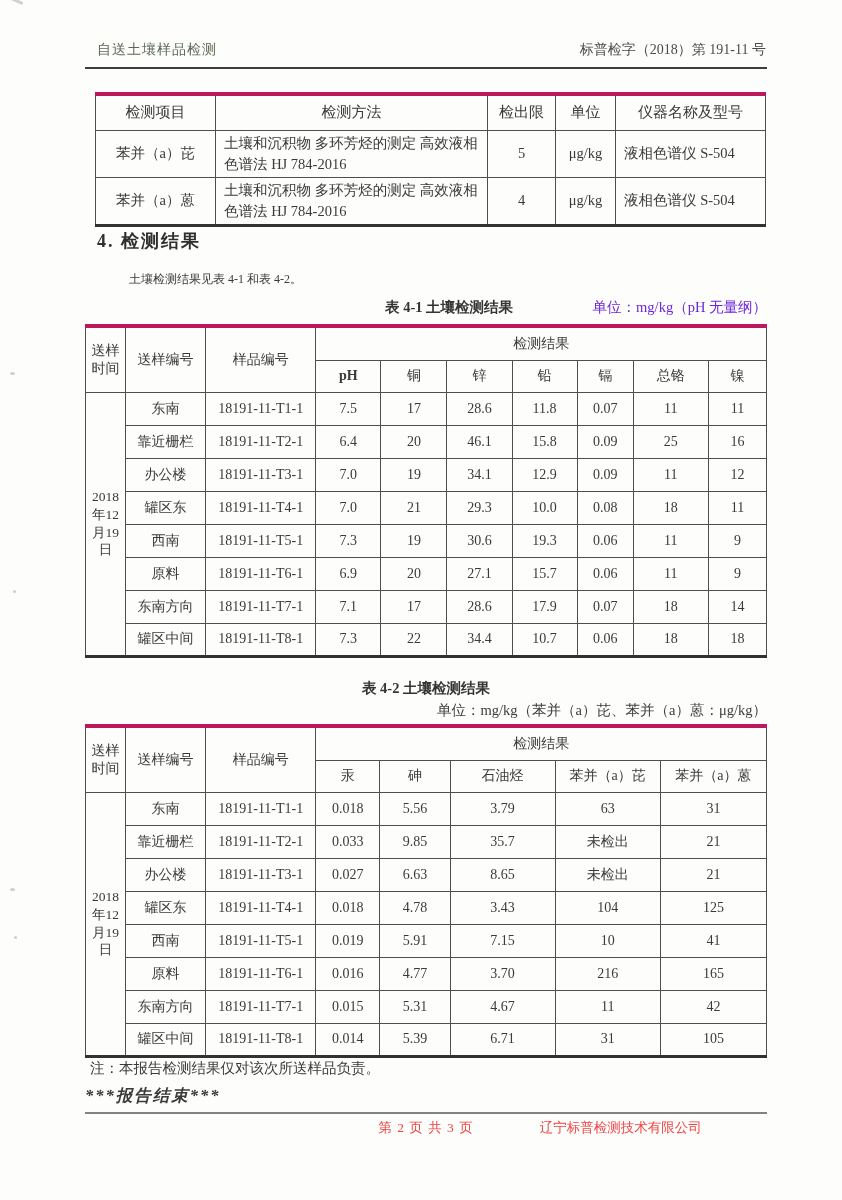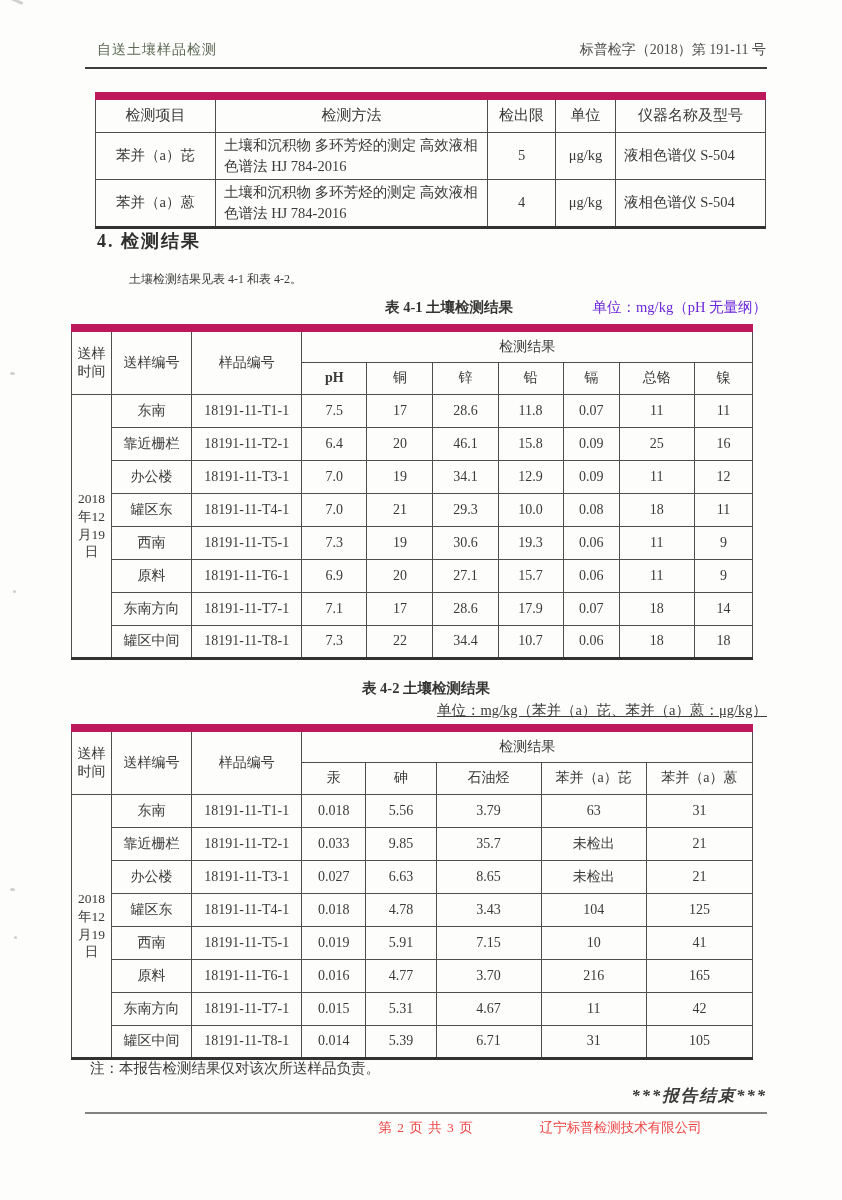--- a/index.html
+++ b/index.html
@@ -22,53 +22,53 @@
 
   
   .hdr { position:absolute; top:41px; left:85px; width:682px; display:flex; justify-content:space-between; align-items:flex-end; font-size:14px;gap:44px; }
   .hdr-left { color:#5b6854; margin-left:12px; letter-spacing:1px; }
   .hdr-right { color:#4a4a48; margin-right:1px; }
   .hdr-rule { position:absolute; top:67px; left:85px; width:682px; height:2px; background:#3e3e3c; }
 
   
   table { border-collapse:collapse; table-layout:fixed; background:transparent; }
   td, th { border:1px solid #4e4e4c; font-weight:normal; text-align:center; vertical-align:middle; font-size:14px; color:#3a3a38; padding:2px 4px; }
-  .thick { border-top:8px solid #be185d; border-bottom:3px solid #323230; }
+  .thick { border-top:4px solid #be185d; border-bottom:3px solid #323230; }
 
   
   .method-table { position:absolute; top:92px; left:95px; width:670px; }
   .method-table th { font-size:15px; height:36px; }
   .method-table td { height:46px; font-size:14.5px; }
   .method-table .al { text-align:left; padding-left:8px; padding-right:6px; line-height:1.45; }
 
   
   .sec-heading { position:absolute; top:229px; left:97px; font-size:18px; font-weight:bold; color:#2f2f2d; letter-spacing:2px; }
   .intro { position:absolute; top:271px; left:129px; font-size:12px; color:#3a3a38; }
 
   
   .cap1 { position:absolute; top:298px; left:85px; width:682px; display:flex; align-items:baseline; }
   .cap1 .sp { width:300px; flex:none; }
   .cap-bold { font-weight:bold; font-size:14.5px; color:#343432; }
   .cap-unit { margin-left:auto; font-size:14.5px; color:#6d28d9; }
   .cap2a { position:absolute; top:679px; left:85px; width:682px; text-align:center; }
-  .cap2b { position:absolute; top:701px; left:85px; width:682px; text-align:right; font-size:14.5px; color:#3c3c3a;text-decoration:underline; }
-
-  
-  .result-table { position:absolute; left:71px; width:682px; }
+  .cap2b { position:absolute; top:701px; left:85px; width:682px; text-align:right; font-size:14.5px; color:#3c3c3a; }
+
+  
+  .result-table { position:absolute; left:85px; width:682px; }
   .rt1 { top:324px; }
   .rt2 { top:724px; }
   .result-table thead tr.r1 th { height:34px; }
   .result-table thead tr.r2 th { height:32px; }
   .result-table tbody td { height:33px; }
   .date-cell { white-space:pre-line; font-size:13.5px; line-height:1.3; padding:0 1px; }
   .ph { font-weight:bold; }
 
   
   .note { position:absolute; top:1059px; left:90px; font-size:14.5px; color:#3a3a38; }
-  .report-end { position:absolute; top:1085px; left:85px; width:682px; text-align:right;
+  .report-end { position:absolute; top:1085px; left:85px; width:682px; text-align:left;
                 font-style:italic; font-weight:600; font-size:16.5px; letter-spacing:2px; color:#3a3a38; }
   .ftr-rule { position:absolute; top:1112px; left:85px; width:682px; height:1.5px; background:#55555330; background:#5a5a58; opacity:.75; }
   .ftr { position:absolute; top:1119px; left:85px; width:682px; display:flex; align-items:flex-start; font-size:13.5px; color:#ef4444; }
   .ftr .zone { flex:1; }
   .ftr .z-center { text-align:center; letter-spacing:1px; }
   .ftr .z-right { text-align:left; }
 </style>
 </head>
 <body>
 

